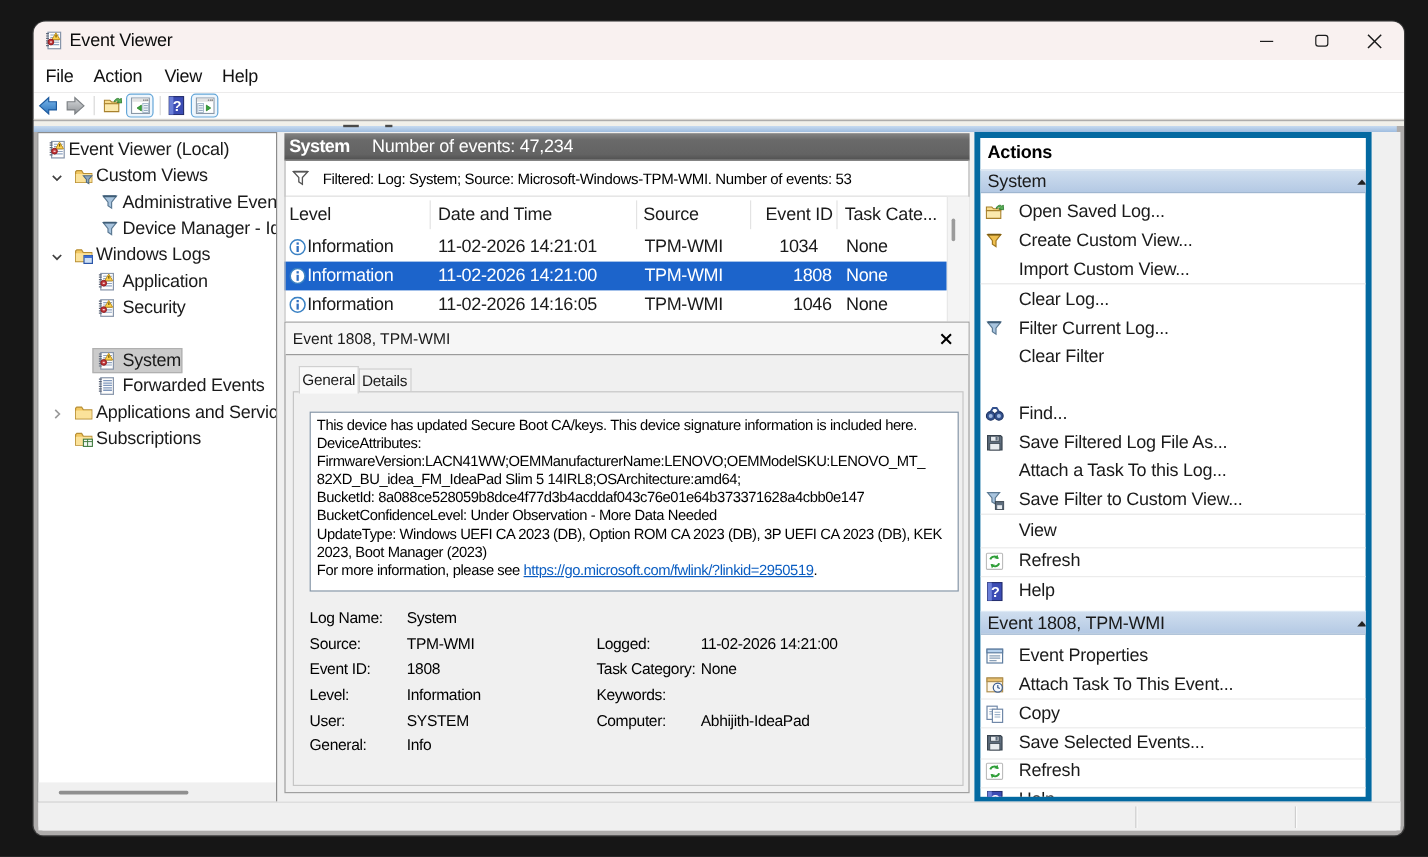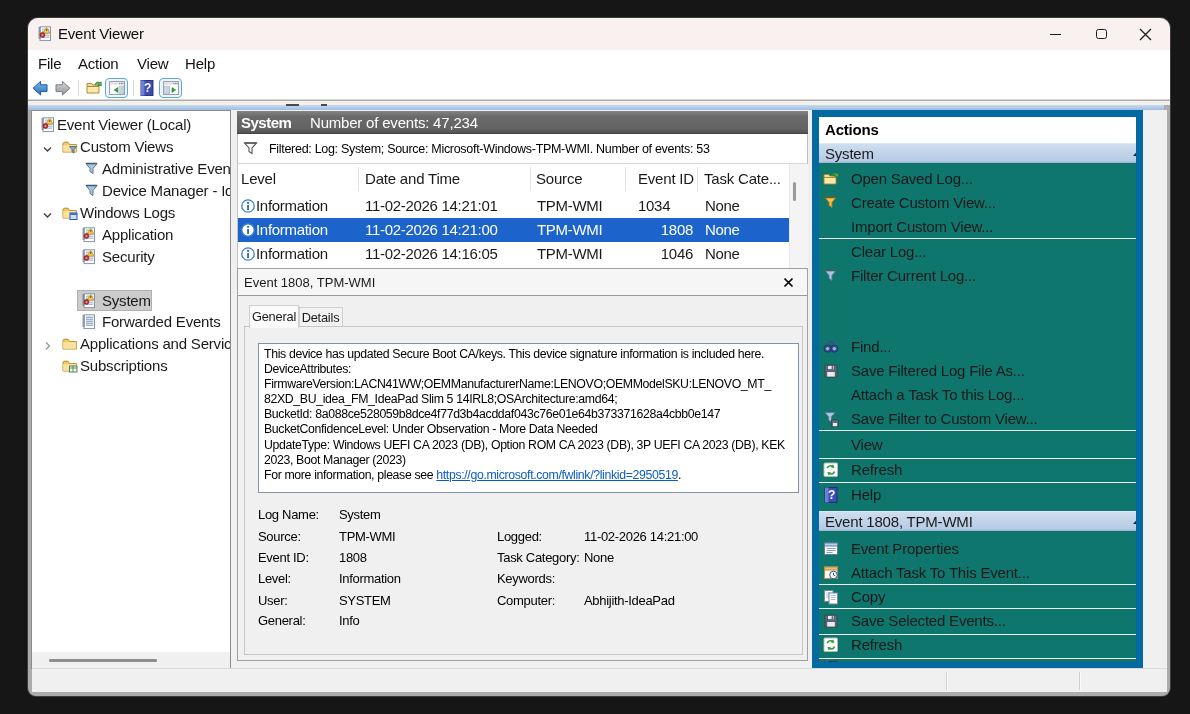--- a/index.html
+++ b/index.html
@@ -28,21 +28,21 @@
 .hcell { position:absolute; top:6px; font-size:15px; letter-spacing:-0.2px; color:#1a1a1a; white-space:nowrap; }
 .lrow { position:absolute; left:0; width:552px; height:24px; font-size:15px; letter-spacing:-0.3px;}
 .lrow span { position:absolute; top:3px; white-space:nowrap; }
 .lrow svg { position:absolute; left:4px; top:5px; }
 #detail { position:absolute; left:0; top:158px; width:571px; height:393px; background:#f0f0f0; border:1px solid #a0a0a0; }
 #dhdr { position:absolute; left:0; top:0; width:569px; height:27px; background:#f6f6f6; border-bottom:1.5px solid #9b9b9b; font-size:13px; }
 .tab { position:absolute; font-size:12.8px; letter-spacing:-0.2px; text-align:center; }
 #dcontent { position:absolute; left:6px; top:57px; width:559px; height:329px; border:1px solid #c6c6c6; background:#f0f0f0; }
 #dbox { position:absolute; left:20px; top:74px; width:541px; height:150px; background:#fff; border:1px solid #8494a5; font-size:12.3px; line-height:15.1px; padding:3px 0 0 5px; color:#000; letter-spacing:-0.35px; white-space:pre; overflow:hidden;}
 .fld { position:absolute; font-size:13px; letter-spacing:-0.3px; color:#000;}
-#act { position:absolute; left:784px; top:92px; width:331px; height:559px; background:#0f766e; border:7px solid #0369a1; overflow:hidden; }
+#act { position:absolute; left:784px; top:92px; width:331px; height:559px; background:#ffffff; border:5px solid #0369a1; overflow:hidden; }
 #acthdr { position:absolute; left:0; top:0; width:351px; height:27px; background:#fff; border-bottom:1px solid #e0e0e0; }
 #acthdr b { position:absolute; left:6px; top:4px; font-size:15px; letter-spacing:-0.2px; color:#000;}
 .sech { position:absolute; left:0; width:335px; height:20px; background:linear-gradient(#cfdeef,#b4c9e4); border-top:1px solid #dde9f5; border-bottom:1px solid #9fb6d0; font-size:15px; }
 .sech span { position:absolute; left:6px; top:1px; letter-spacing:-0.2px; color:#1a1a1a;}
 .aitem { position:absolute; left:0; width:335px; height:24px; font-size:15px; }
 .aitem span { position:absolute; left:32px; top:3px; letter-spacing:-0.2px; color:#1a1a1a;}
 .asep { position:absolute; left:0; width:335px; height:1px; background:#e8e8e8; }
 .subarr { position:absolute; left:322px; top:7px; }
 #actsb { position:absolute; left:335px; top:0; width:16px; height:557px; background:#fbfbfb; border-left:1px solid #ededed; }
 #status { position:absolute; left:3.5px; top:650px; width:1135px; height:24px; background:#f0f0f0; border-top:1px solid #dadada; }
@@ -335,21 +335,21 @@
             <span class="hcell" style="left:467px">Task Cate...</span>
 <div class="lrow" style="top:30px;">
               <svg width="14" height="14" viewBox="0 0 14 14" style="">
                 <circle cx="7" cy="7" r="6.2" fill="#fff" stroke="#3b82c4" stroke-width="1.3"></circle>
                 <rect x="6.1" y="6" width="1.9" height="5" fill="#2e6fc0"></rect>
                 <rect x="6.1" y="3" width="1.9" height="1.9" fill="#2e6fc0"></rect>
               </svg>
               <span style="left:19px">Information</span>
               <span style="left:128px">11-02-2026 14:21:01</span>
               <span style="left:300px">TPM-WMI</span>
-              <span style="left:401px;width:55px;text-align:left;">1034</span>
+              <span style="left:401px;width:55px;text-align:center;">1034</span>
               <span style="left:468px">None</span>
             </div>
 <div class="lrow" style="top:54px;background:#1c64cb;color:#fff;">
               <svg width="14" height="14" viewBox="0 0 14 14" style="">
                 <circle cx="7" cy="7" r="6.2" fill="#fff" stroke="#3b82c4" stroke-width="1.3"></circle>
                 <rect x="6.1" y="6" width="1.9" height="5" fill="#2e6fc0"></rect>
                 <rect x="6.1" y="3" width="1.9" height="1.9" fill="#2e6fc0"></rect>
               </svg>
               <span style="left:19px">Information</span>
               <span style="left:128px">11-02-2026 14:21:00</span>
@@ -445,20 +445,23 @@
 <div class="aitem" style="top:123px">
             <span>Clear Log...</span>
           </div>
 <div class="aitem" style="top:147px">
             <div class="a" style="left:4px;top:4px"><svg width="15" height="15" viewBox="0 0 15 15" style="">
                 <path d="M2 2.5 L13 2.5 L9 7.5 L9 12.5 L6 10.5 L6 7.5 Z" fill="#a8c4de" stroke="#5c7a94" stroke-width="1"></path>
                 <line x1="2" y1="2.5" x2="13" y2="2.5" stroke="#3e5c76" stroke-width="1.6"></line>
               </svg></div>
             <span>Filter Current Log...</span>
           </div>
+<div class="aitem" style="top:171px">
+            <span>Clear Filter</span>
+          </div>
 <div class="aitem" style="top:218px">
             <div class="a" style="left:4px;top:4px"><svg width="16" height="16" viewBox="0 0 16 16" style="">
                 <circle cx="4.6" cy="9.6" r="3.6" fill="#33518e" stroke="#1d3260" stroke-width="0.9"></circle>
                 <circle cx="11.4" cy="9.6" r="3.6" fill="#33518e" stroke="#1d3260" stroke-width="0.9"></circle>
                 <circle cx="4.6" cy="9.6" r="1.7" fill="#9fb8e0"></circle>
                 <circle cx="11.4" cy="9.6" r="1.7" fill="#9fb8e0"></circle>
                 <path d="M4.6 6 L6.5 3 L9.5 3 L11.4 6" fill="none" stroke="#33518e" stroke-width="1.6"></path>
               </svg></div>
             <span>Find...</span>
           </div>

